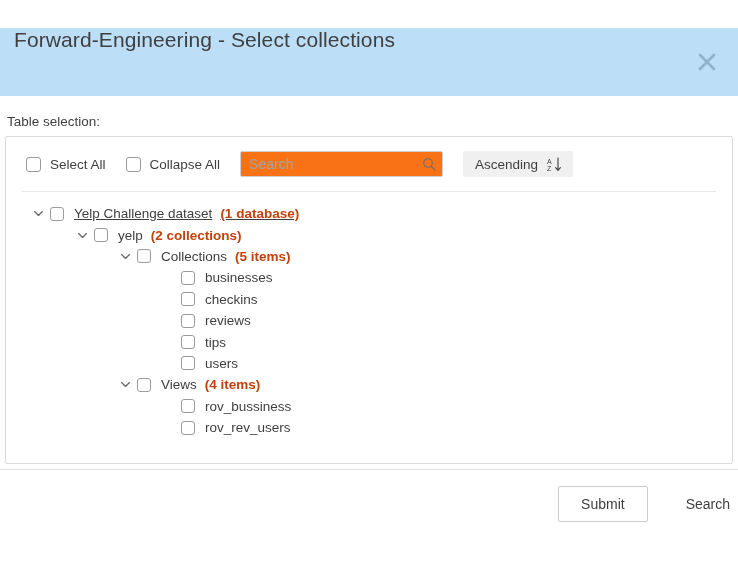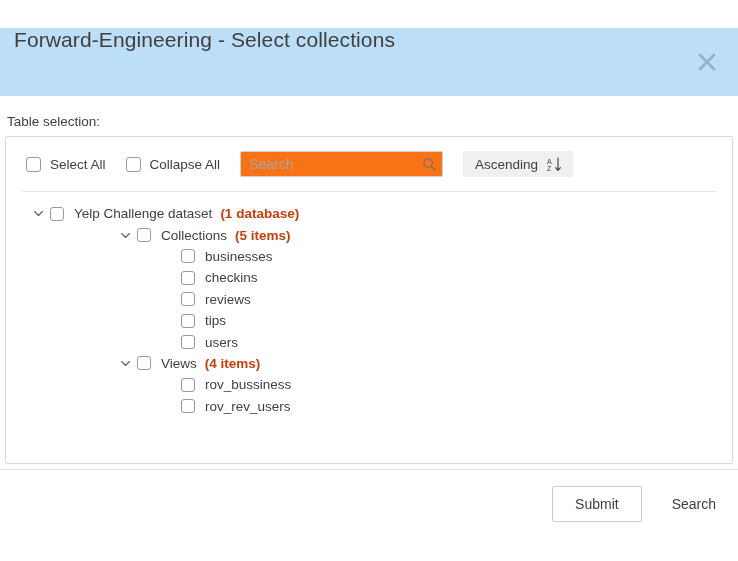--- a/index.html
+++ b/index.html
@@ -177,37 +177,37 @@
   }
   .tree-label {
     margin-left: 10px;
     color: #3f3f3f;
   }
   .tree-count {
     margin-left: 8px;
     font-weight: bold;
     color: #c2410c;
   }
-  .lvl0 { padding-left: 24px; }
+  .lvl0 { padding-left: 24px; text-decoration: underline; }
   .lvl1 { padding-left: 68px; }
   .lvl2 { padding-left: 111px; }
   .lvl3 { padding-left: 155px; }
 
   
   .footer-divider {
     height: 1px;
     background: #e2e2e2;
     margin-top: 5px;
   }
   .dialog-footer {
     display: flex;
     align-items: center;
     justify-content: flex-end;
-    gap: 22px;
-    padding: 16px 14px 0 0;
+    gap: 30px;
+    padding: 16px 0 0 0;
     margin-left: 12px;
   }
   .btn-submit {
     background: #fff;
     border: 1px solid #cccccc;
     border-radius: 2px;
     font-family: "Liberation Sans", sans-serif;
     font-size: 14px;
     color: #3f3f3f;
     padding: 9px 22px;
@@ -283,20 +283,30 @@
         <div class="tree-row lvl0">
           <span class="chevron">
             <svg width="11" height="11" viewBox="0 0 11 11">
               <path d="M1.6 3.6 L5.5 7.4 L9.4 3.6" stroke="#6a6a6a" stroke-width="1.35" fill="none" stroke-linecap="round" stroke-linejoin="round"></path>
             </svg>
           </span>
           <span class="chk"></span>
           <span class="tree-label">Yelp Challenge dataset</span>
           <span class="tree-count">(1 database)</span>
         </div>
+        <div class="tree-row lvl1">
+          <span class="chevron">
+            <svg width="11" height="11" viewBox="0 0 11 11">
+              <path d="M1.6 3.6 L5.5 7.4 L9.4 3.6" stroke="#6a6a6a" stroke-width="1.35" fill="none" stroke-linecap="round" stroke-linejoin="round"></path>
+            </svg>
+          </span>
+          <span class="chk"></span>
+          <span class="tree-label">yelp</span>
+          <span class="tree-count">(2 collections)</span>
+        </div>
         <div class="tree-row lvl2">
           <span class="chevron">
             <svg width="11" height="11" viewBox="0 0 11 11">
               <path d="M1.6 3.6 L5.5 7.4 L9.4 3.6" stroke="#6a6a6a" stroke-width="1.35" fill="none" stroke-linecap="round" stroke-linejoin="round"></path>
             </svg>
           </span>
           <span class="chk"></span>
           <span class="tree-label">Collections</span>
           <span class="tree-count">(5 items)</span>
         </div>

